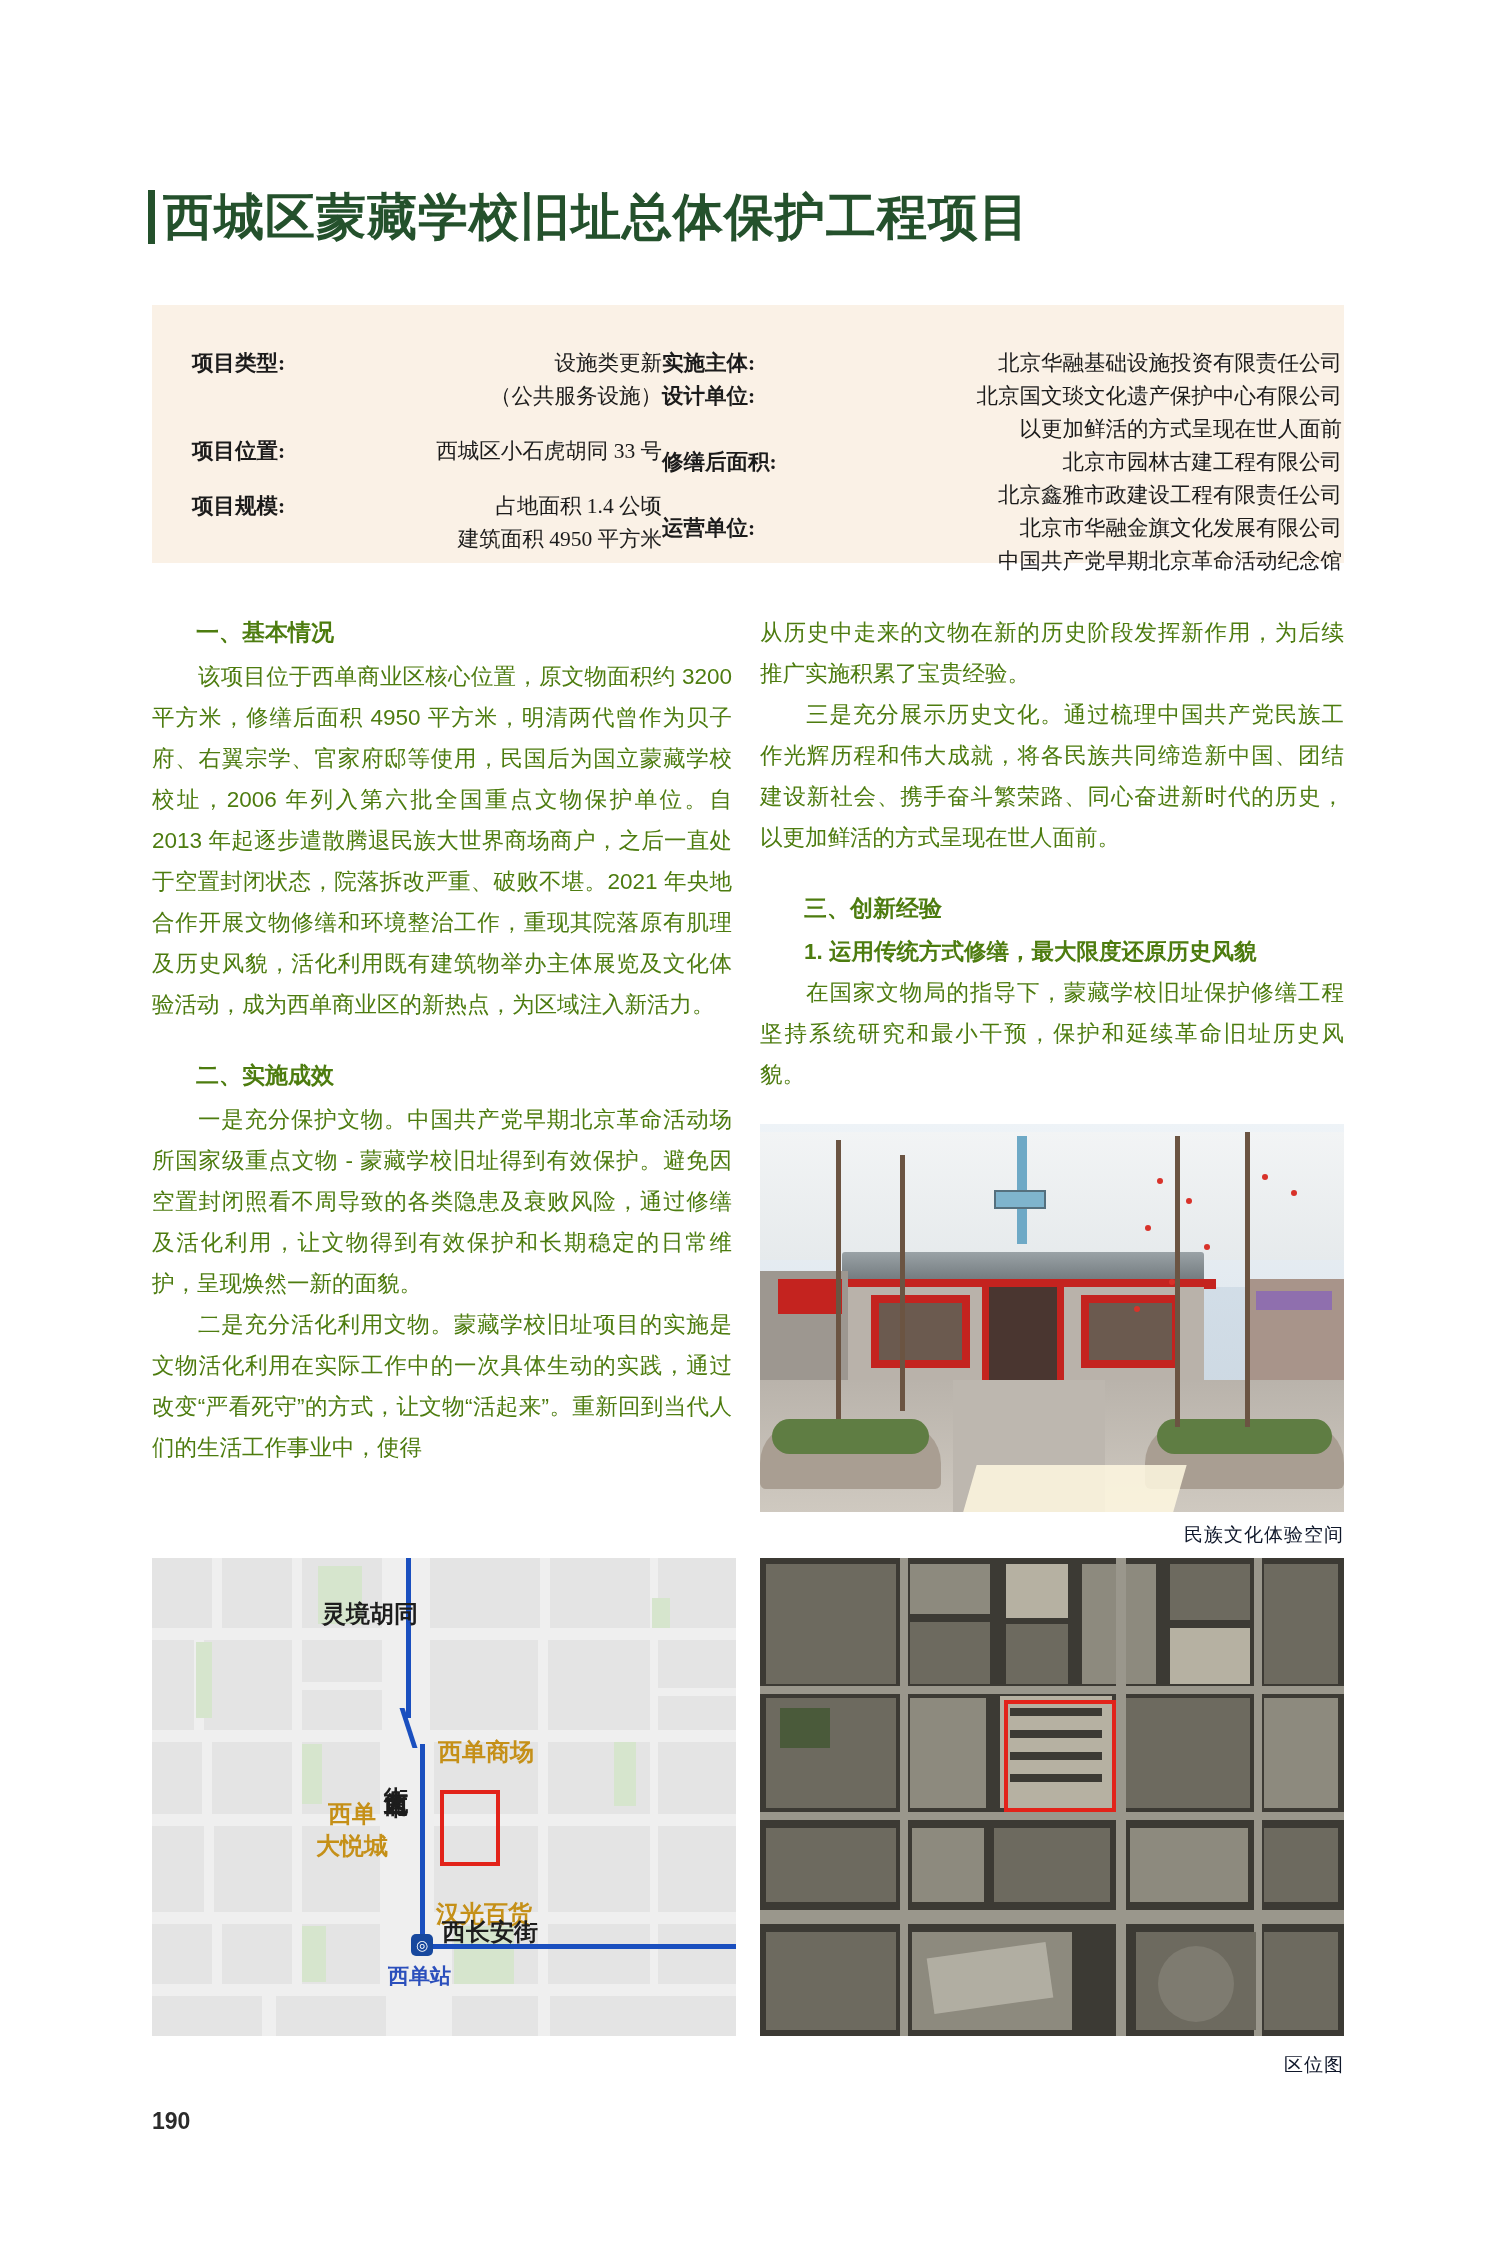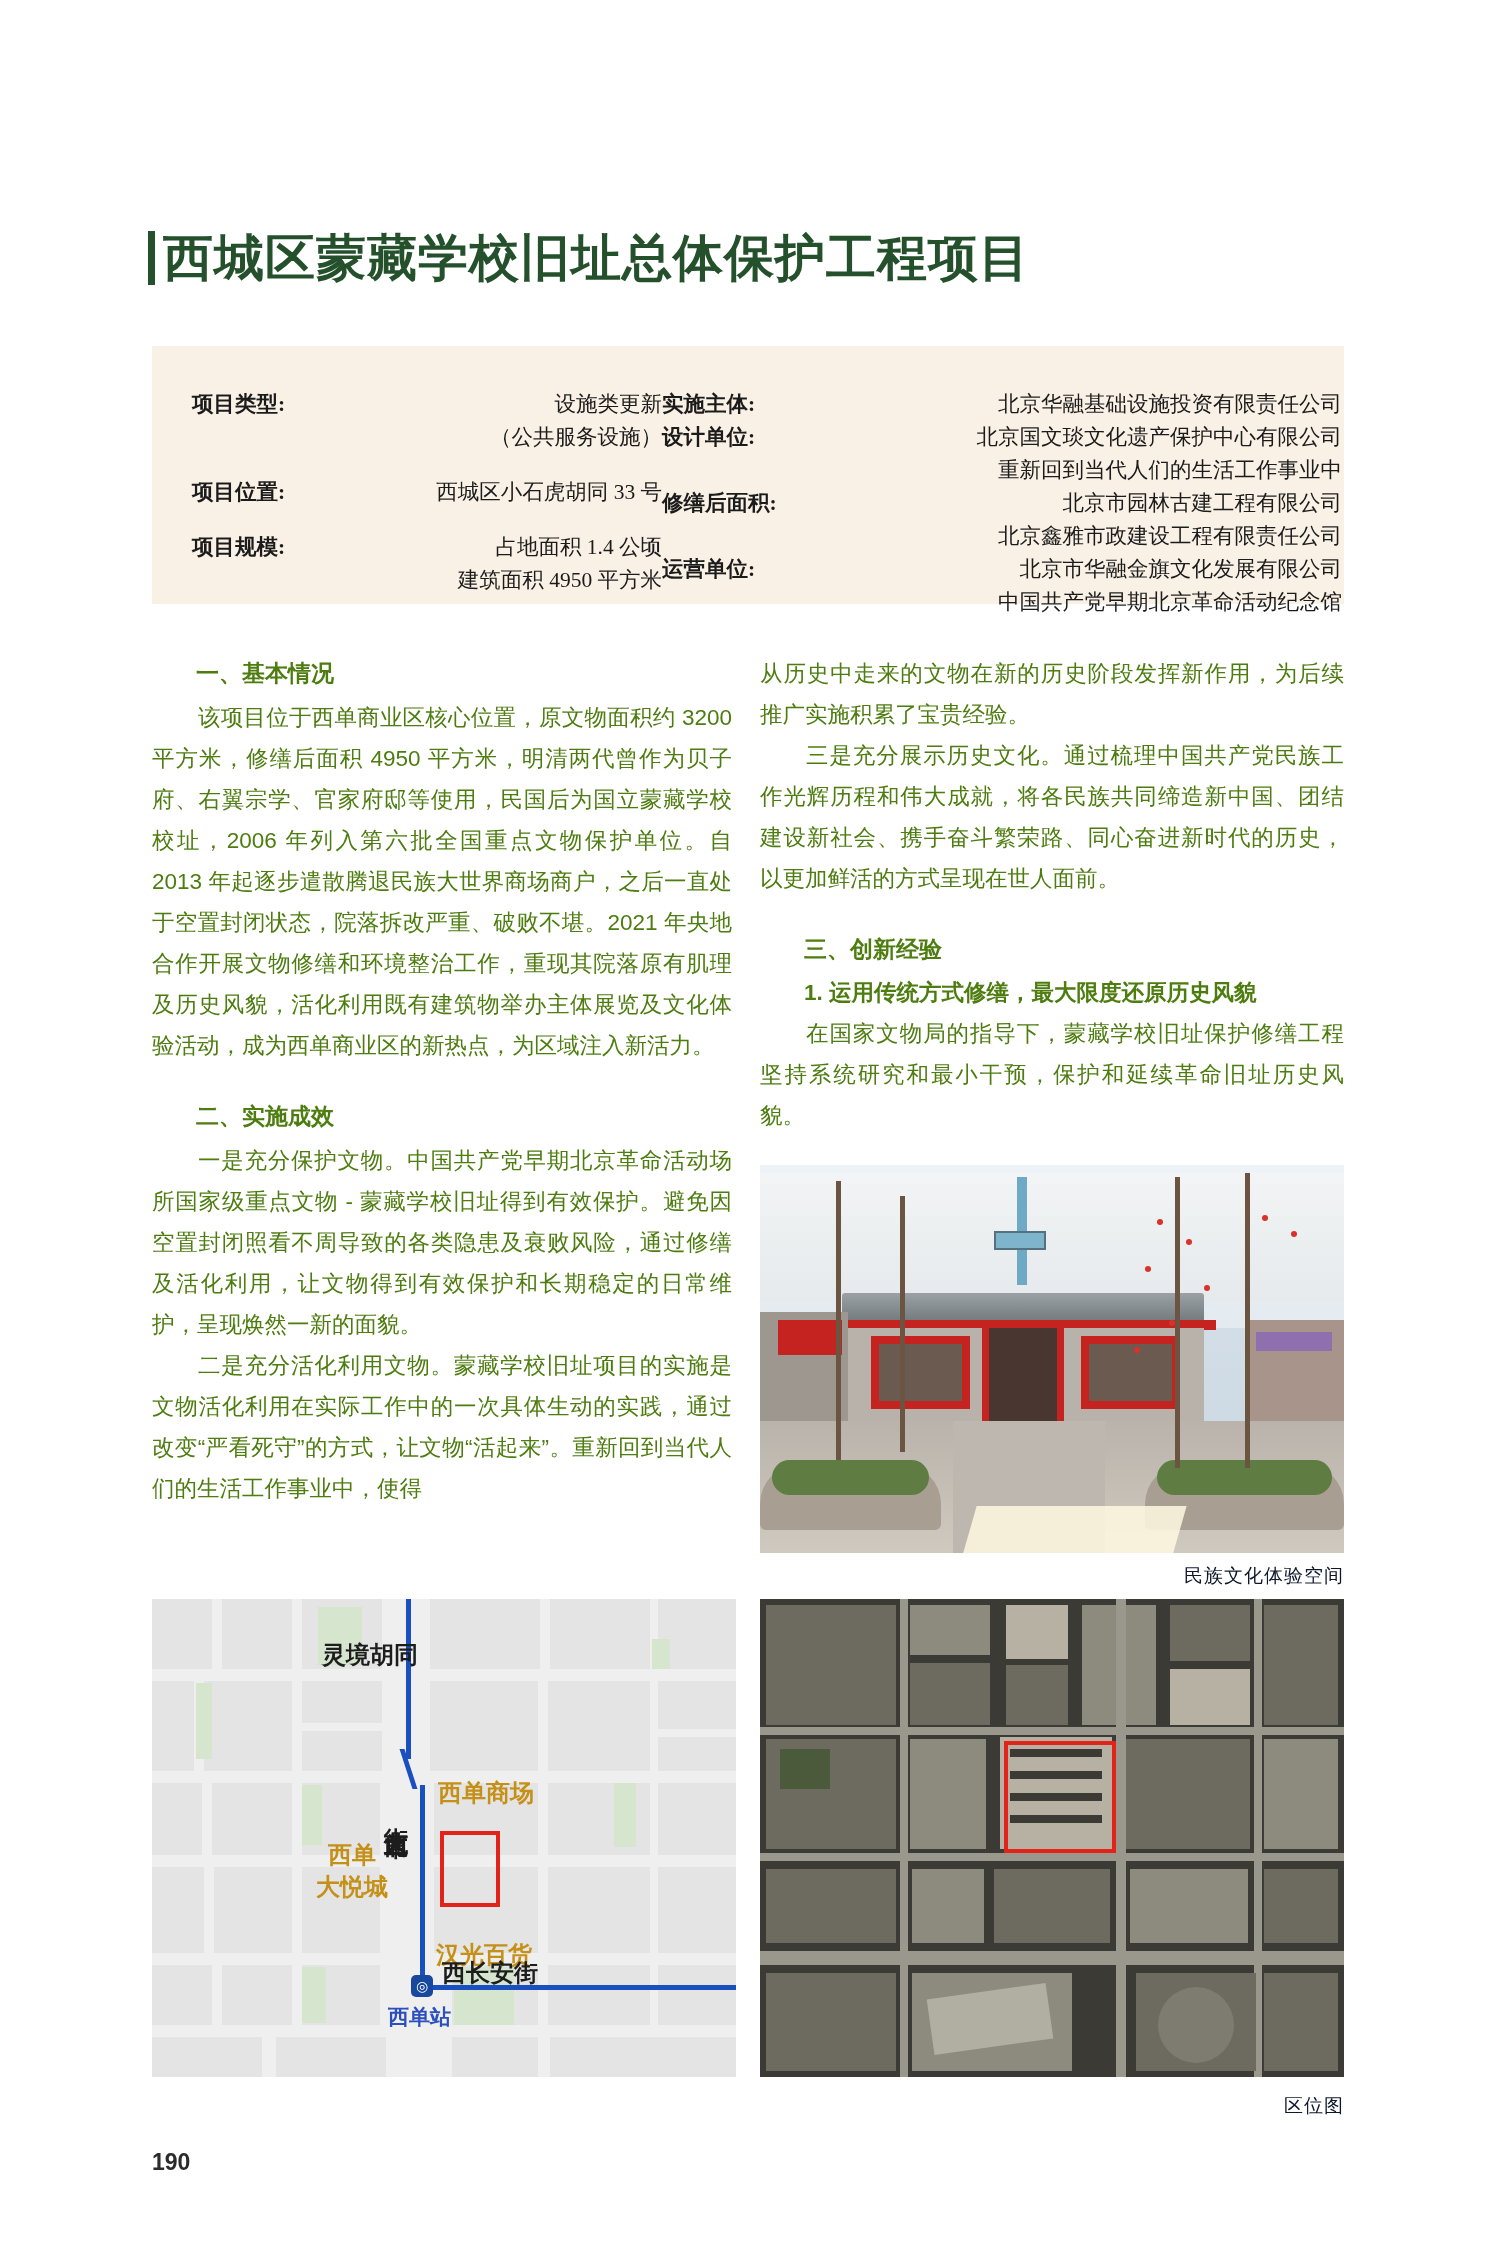--- a/index.html
+++ b/index.html
@@ -7,21 +7,20 @@
     width:1496px;height:2244px;
     background:#ffffff;
     font-family:"Liberation Sans","DejaVu Sans",sans-serif;
     color:#1a1a1a;
     position:relative;
     overflow:hidden;
   }
   .page{
     position:absolute;inset:0;
     padding:0;
-    margin-top:41px;
   }
 
   
   .title-row{
     position:absolute;left:148px;top:190px;
     display:flex;align-items:center;
   }
   .title-bar{
     width:7px;height:54px;background:#24512c;margin-right:8px;
     flex:0 0 auto;
@@ -291,21 +290,21 @@
         <div class="info-line">
           <span class="info-label">实施主体:</span>
           <span class="info-val">北京华融基础设施投资有限责任公司</span>
         </div>
         <div class="info-line">
           <span class="info-label">设计单位:</span>
           <span class="info-val">北京国文琰文化遗产保护中心有限公司</span>
         </div>
         <div class="info-line">
           <span class="info-label blank"></span>
-          <span class="info-val">重新回到当代人们的生活工作事业中</span>
+          <span class="info-val">以更加鲜活的方式呈现在世人面前</span>
         </div>
         <div class="info-line">
           <span class="info-label">修缮后面积:</span>
           <span class="info-val">北京市园林古建工程有限公司</span>
         </div>
         <div class="info-line">
           <span class="info-label blank"></span>
           <span class="info-val">北京鑫雅市政建设工程有限责任公司</span>
         </div>
         <div class="info-line">

